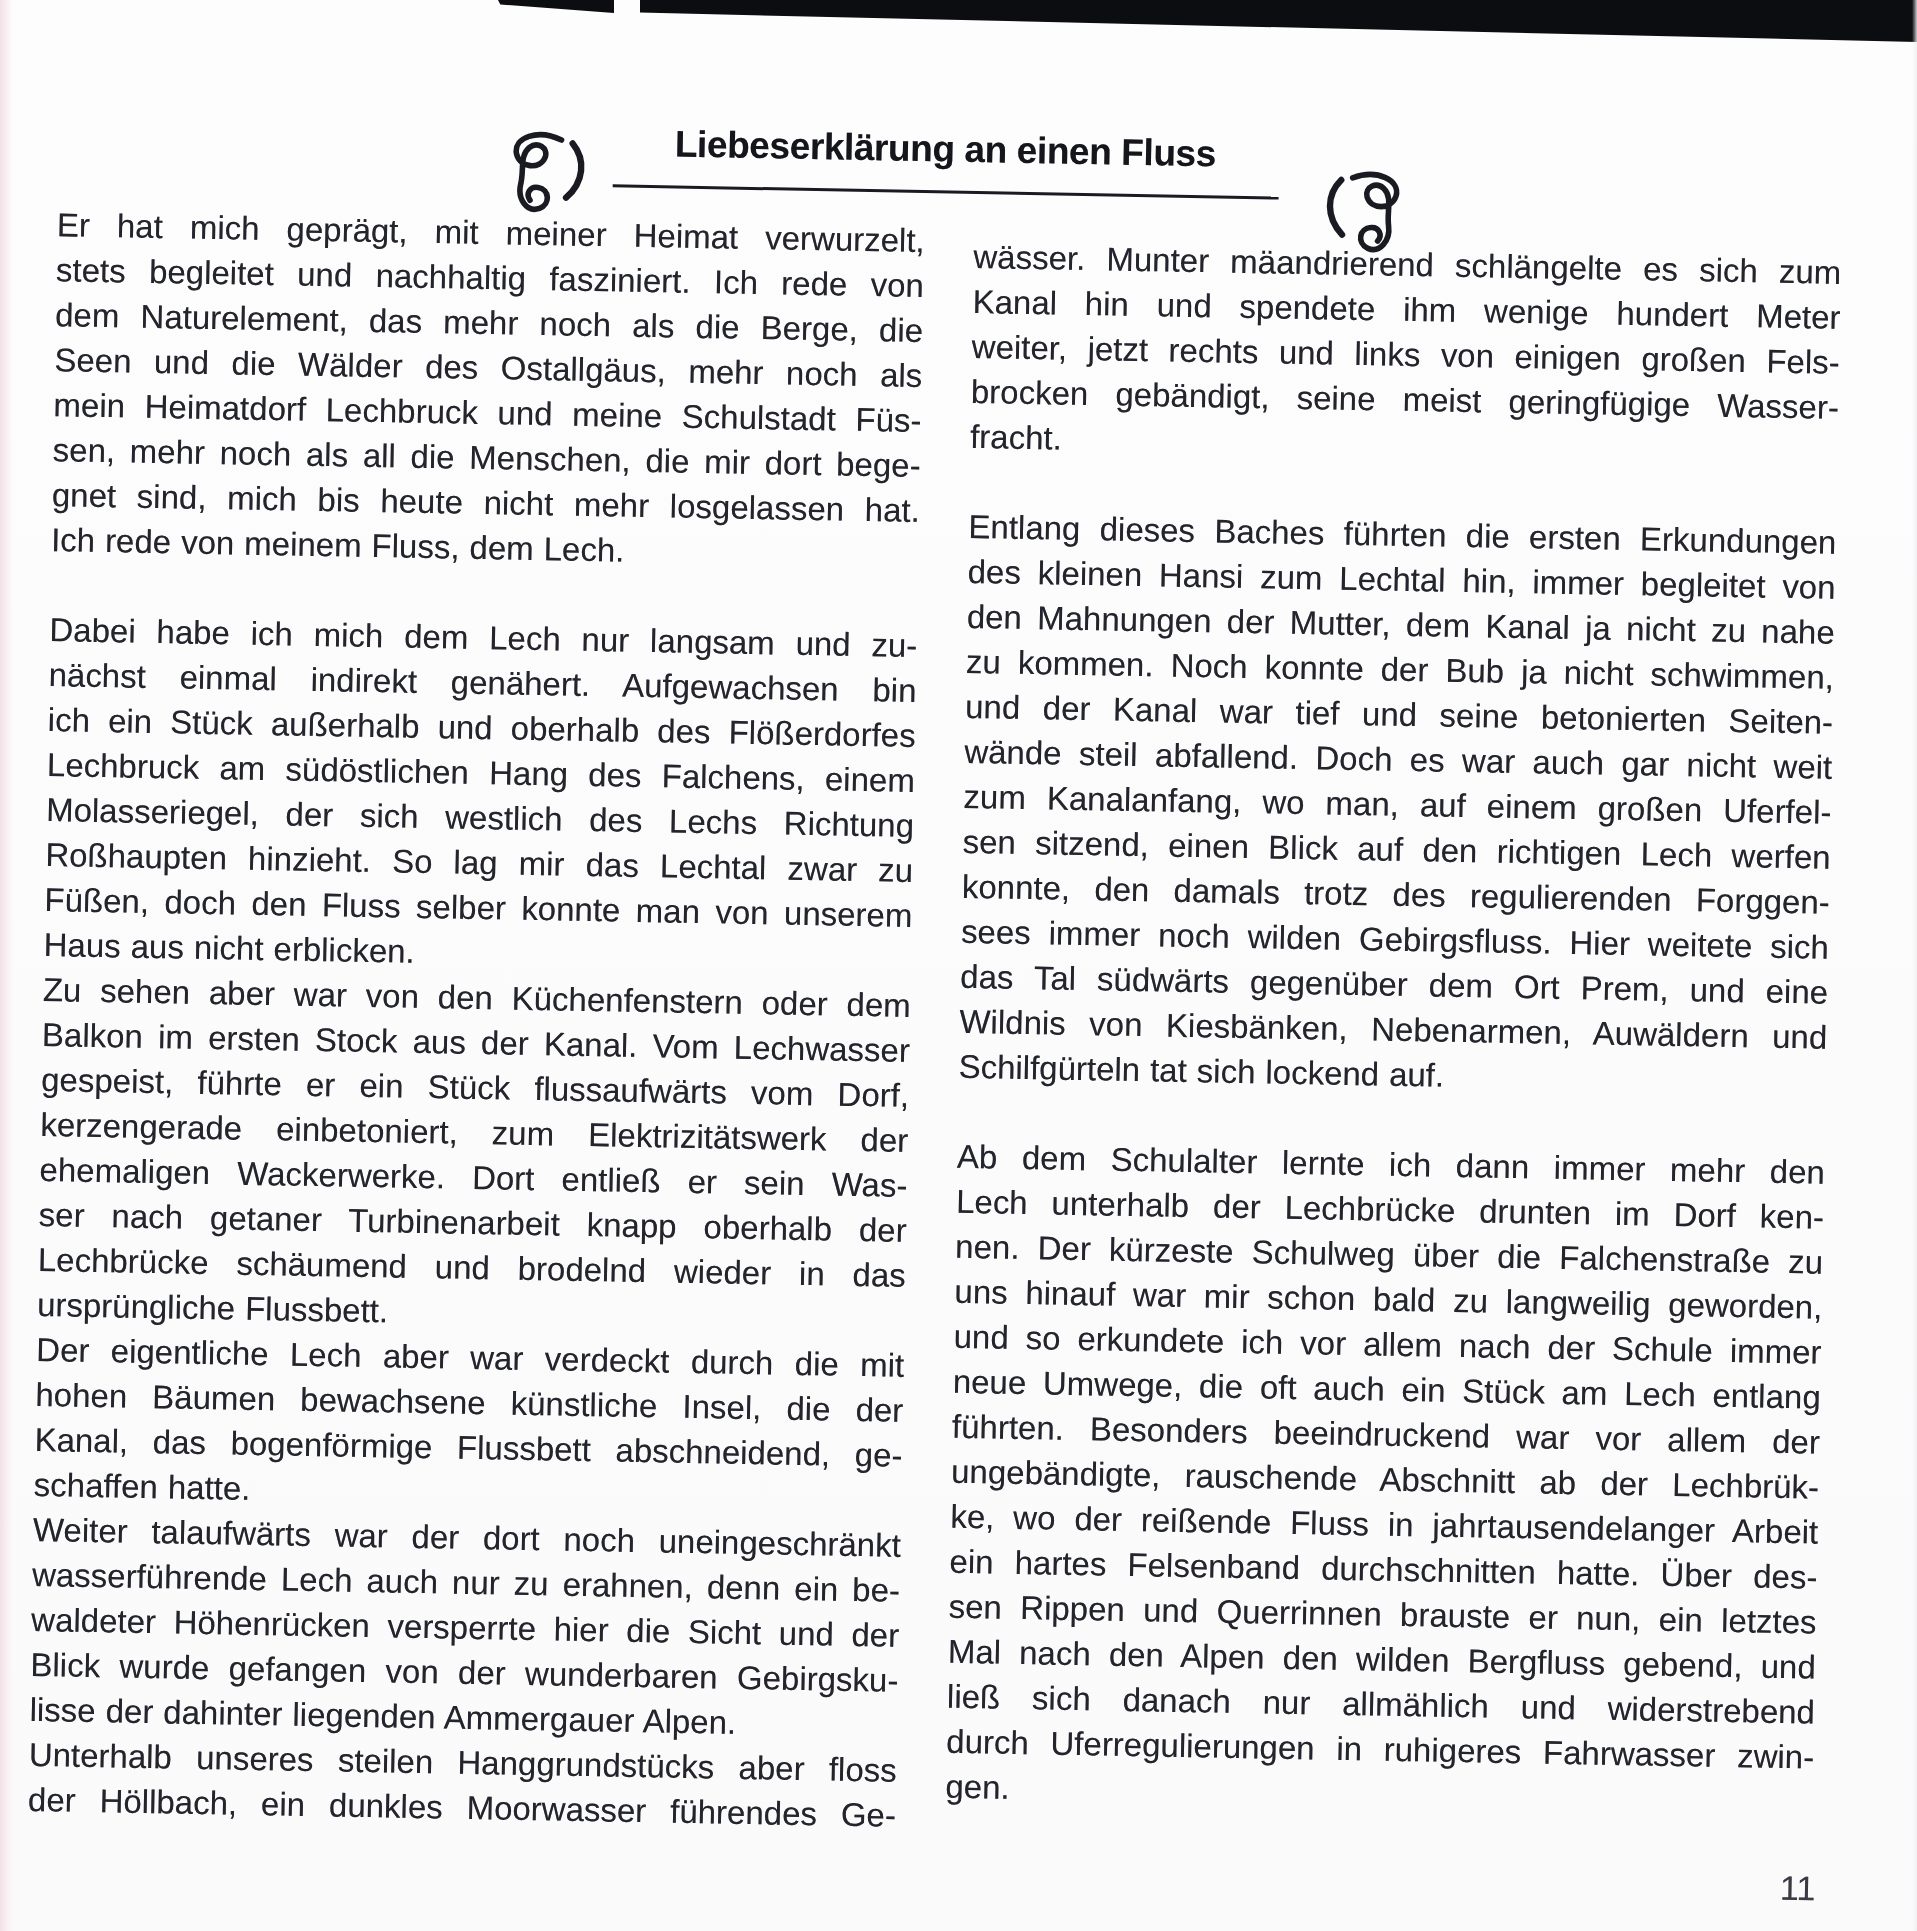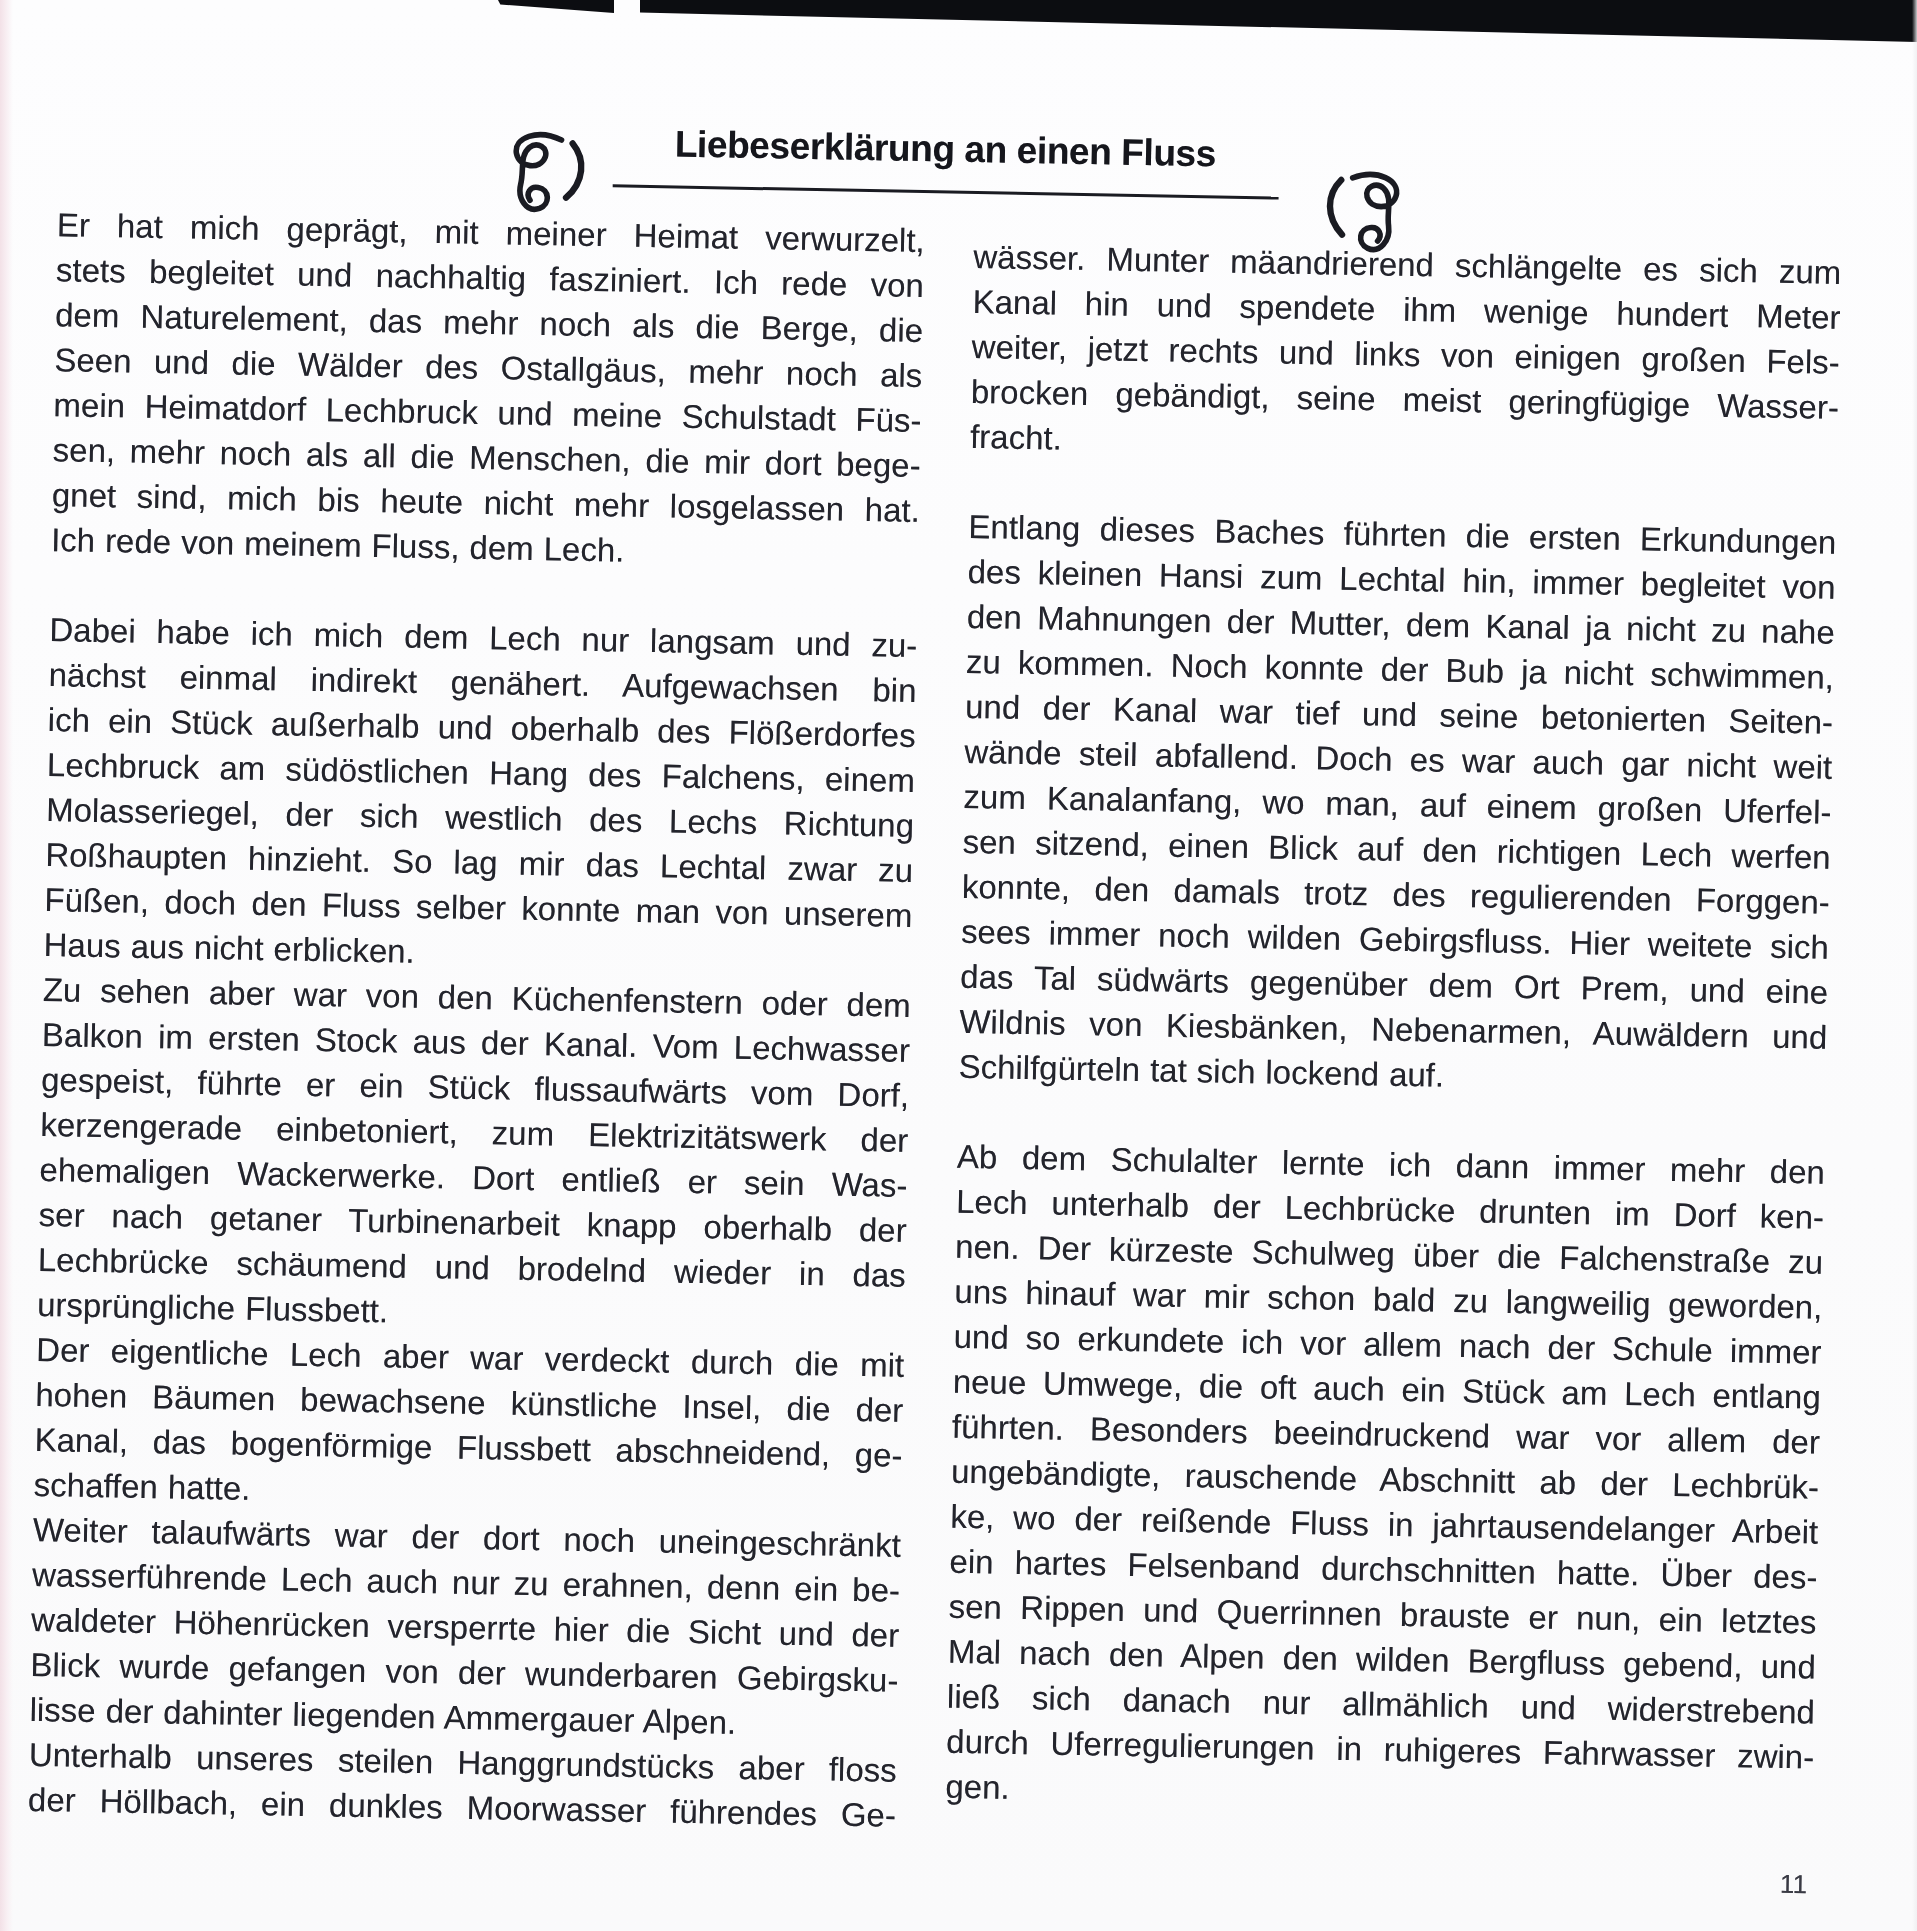--- a/index.html
+++ b/index.html
@@ -85,21 +85,21 @@
     text-align: justify;
     text-align-last: justify;
     white-space: normal;
     word-spacing: 0.8px;
   }
   .line.fin { text-align-last: left; }
 
   
   .pagenum {
     position: absolute; left: 1780px; top: 1869px;
-    font-size: 26px;
+    font-size: 34px;
     color: #393a44;
     transform: rotate(1deg);
     text-shadow: 0 0 0.5px rgba(25,26,34,0.4);
   }
 </style>
 </head>
 <body>
 
 <div class="page">
 

